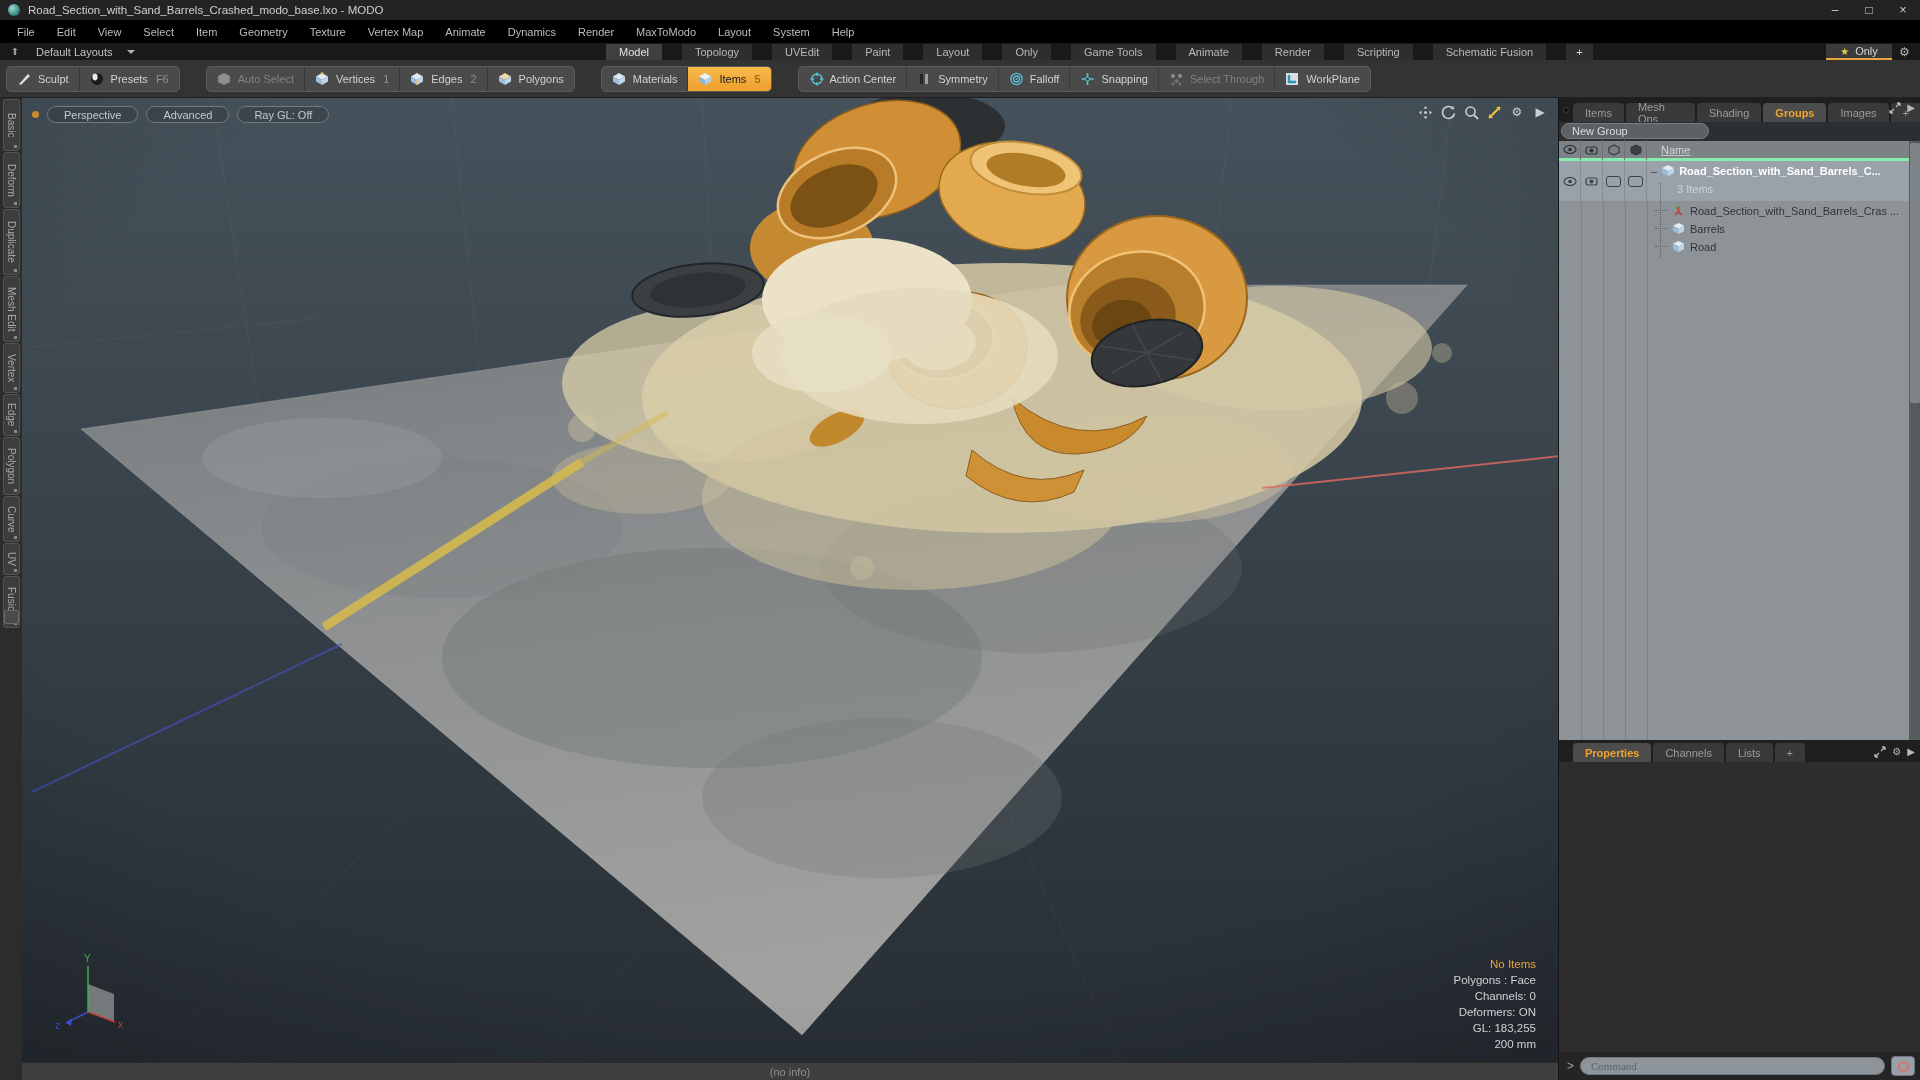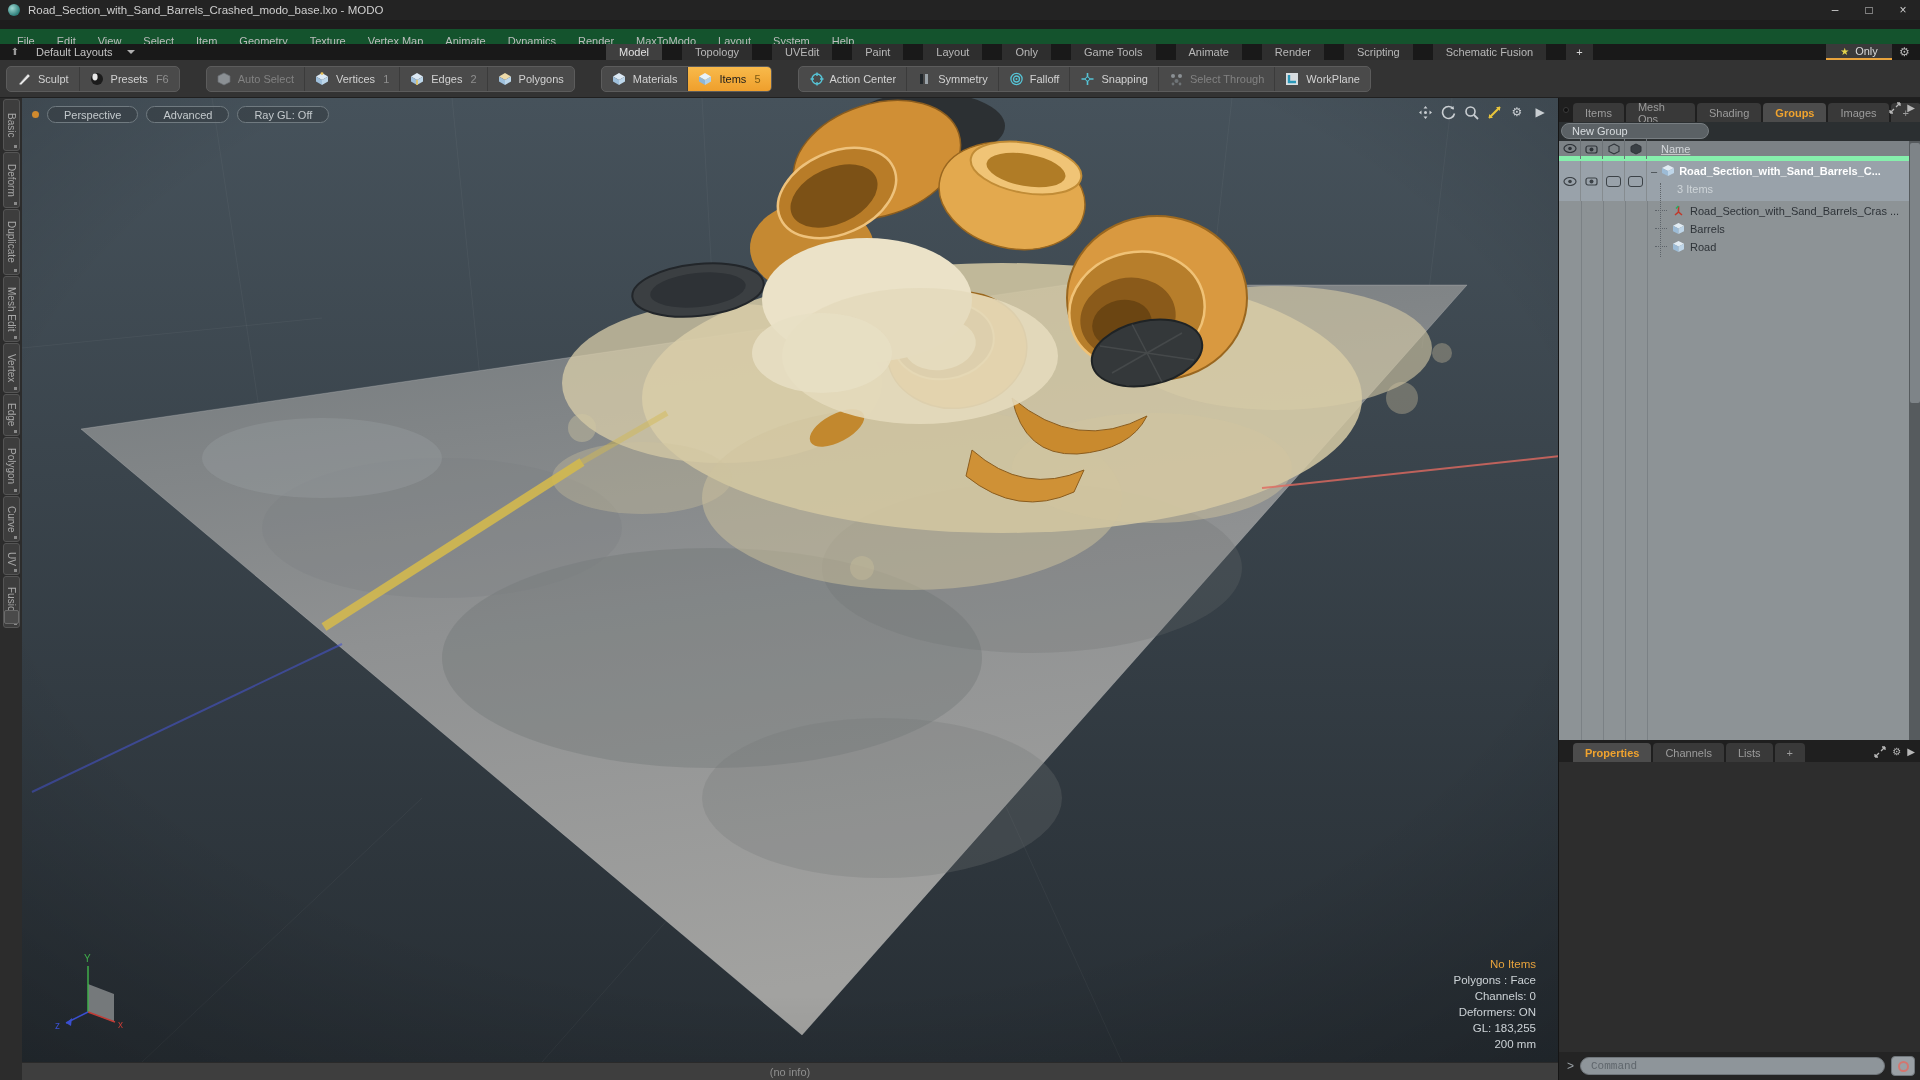--- a/index.html
+++ b/index.html
@@ -12,22 +12,22 @@
     display:flex; align-items:center; }
   #app-icon { width:12px; height:12px; border-radius:50%;
     background:radial-gradient(circle at 35% 35%, #9fd8d2, #2d7f7a 70%);
     margin:0 8px 0 8px; }
   #win-title { color:#cfcfcf; font-size:11.5px; }
   #win-controls { margin-left:auto; display:flex; }
   #win-controls .wbtn { width:34px; height:20px; display:flex; align-items:center;
     justify-content:center; color:#cfcfcf; font-size:12px; }
 
   
-  #menubar { left:0; top:20px; width:1920px; height:24px; background:#14532d;
-    display:flex; align-items:center; padding-left:6px; border-bottom:1px solid #1a1a1a;margin-top:9px; }
+  #menubar { left:0; top:20px; width:1920px; height:24px; background:#000000;
+    display:flex; align-items:center; padding-left:6px; border-bottom:1px solid #1a1a1a; }
   .menu-item { padding:0 11px; height:24px; display:flex; align-items:center; color:#bdbdbd; }
 
   
   #layoutbar { left:0; top:44px; width:1920px; height:16px; background:#191919; }
   #dock-toggle { left:8px; top:2px; width:14px; height:12px; color:#9a9a9a; font-size:10px; line-height:12px; text-align:center; }
   #default-layouts { left:36px; top:1px; height:14px; display:flex; align-items:center;
     color:#c3c3c3; gap:15px; }
   #default-layouts .caret { width:0; height:0; border-left:4px solid transparent;
     border-right:4px solid transparent; border-top:4px solid #b0b0b0; }
   #layout-tabs { left:606px; top:0; height:16px; display:flex; gap:20px; }
@@ -100,21 +100,21 @@
     color:#b8b8b8; font-size:10px; }
   #rp-newgroup-row { left:0; top:24px; width:362px; height:33px; background:#2b2f31; }
   #new-group-btn { position:absolute; left:2px; top:1px; width:148px; height:16px;
     background:#5b6165; border:1px solid #777d81; border-radius:8px; color:#d9dde0;
     display:flex; align-items:center; padding-left:10px; }
   #rp-tree { left:0; top:43px; width:350px; height:599px; background:#8d9396; }
   #rp-scroll { left:350px; top:43px; width:12px; height:599px; background:#565b5e; }
   #rp-scroll .thumb { position:absolute; left:1px; top:2px; width:10px; height:260px;
     background:#7e8488; border-radius:2px; }
   #tree-header { position:absolute; left:0; top:0; width:350px; height:20px;
-    background:#7c8286; border-bottom:5px solid #86efac; display:flex; align-items:center;text-decoration:underline; }
+    background:#7c8286; border-bottom:3px solid #86efac; display:flex; align-items:center;text-decoration:underline; }
   .tcol { width:22px; height:20px; border-right:1px solid #6d7377;
     display:flex; align-items:center; justify-content:center; }
   .tree-col-line { position:absolute; top:0; width:1px; height:599px; background:#7b8185; }
   #tree-name-label { margin-left:14px; color:#d3d7da; }
   #tree-selrow { position:absolute; left:0; top:20px; width:350px; height:40px;
     background:#99a2aa; }
   #tree-selrow .cells { position:absolute; left:0; top:0; display:flex; }
   #tree-selrow .tcol { border-right:1px solid #868c90; height:40px; }
   .chk { width:15px; height:11px; border:1px solid #3c4247; border-radius:3px; }
   #group-line { position:absolute; left:92px; top:3px; display:flex; align-items:center; gap:4px; }
@@ -126,21 +126,21 @@
   #tree-vline { position:absolute; left:101px; top:42px; width:1px; height:74px;
     border-left:1px dotted #5e646a; }
   #rp-propstabs { left:0; top:642px; width:362px; height:22px; background:#1f1f1f;
     display:flex; align-items:flex-end; gap:2px; padding-left:14px; }
   #rp-props-body { left:0; top:664px; width:362px; height:290px; background:#2d2d2d; }
   #rp-command { left:0; top:954px; width:362px; height:28px; background:#242424;
     display:flex; align-items:center; gap:6px; padding:0 6px 0 8px; }
   #cmd-prompt { color:#9aa0a5; font-size:12px; }
   #command-input { flex:1; height:18px; border:1px solid #6f757a; border-radius:9px;
     background:#8e959a; color:#2b2f33; padding:0 10px; font-size:11px; outline:none;
-    font-family:Liberation Mono, monospace; }
+    font-family:Liberation Serif, serif; }
   #command-input::placeholder { color:#5f666c; }
   #cmd-record { width:24px; height:20px; background:#9aa0a5; border:1px solid #70767b;
     border-radius:4px; display:flex; align-items:center; justify-content:center; }
   #cmd-record .ring { width:11px; height:11px; border:2px solid #d4766f; border-radius:50%; }
 
   svg text { font-family:"Liberation Sans", sans-serif; }
 </style>
 </head>
 <body>
 

